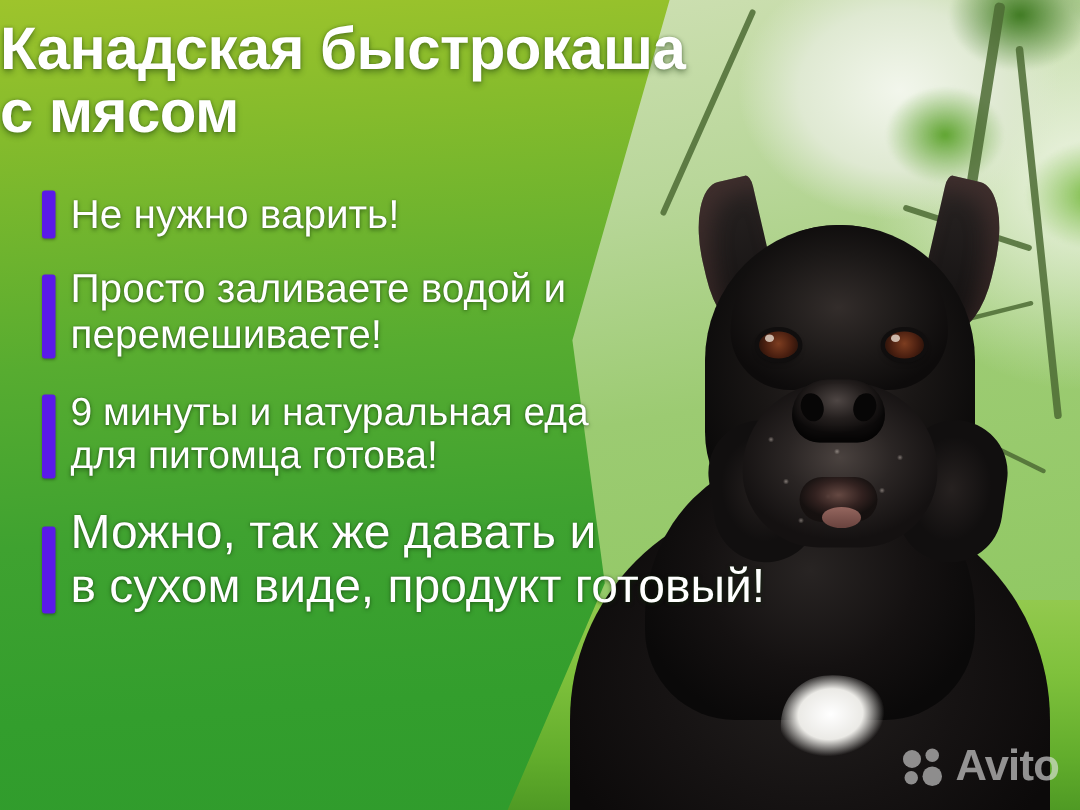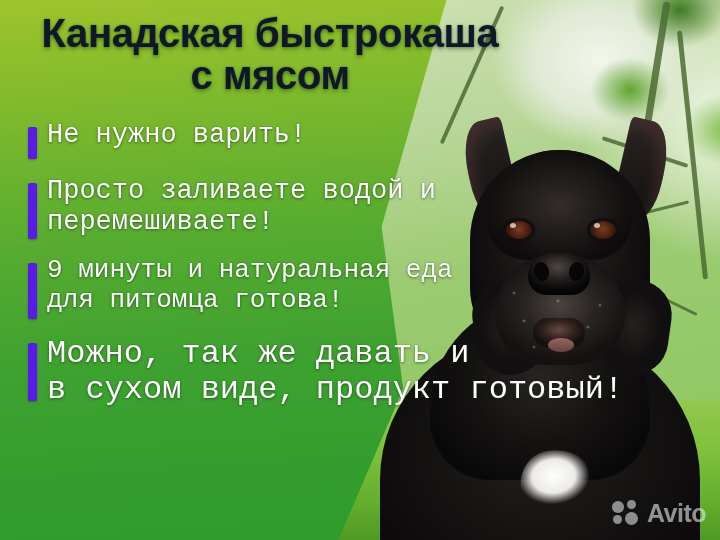--- a/index.html
+++ b/index.html
@@ -137,27 +137,27 @@
   
   .green-panel{
     position:absolute;inset:0;
     background:linear-gradient(176deg,#9ec42c 0%,#84bb2c 16%,#57ac30 42%,#3fa230 62%,#339e2d 82%,#2f9b2c 100%);
     clip-path:polygon(0 0, 62% 0, 53% 42%, 56% 72%, 47% 100%, 0 100%);
   }
 
   
   .title{
     position:absolute;left:0;top:12px;width:540px;
-    text-align:center;color:#0f172a;font-weight:bold;font-size:40px;line-height:1.06;
+    text-align:left;color:#ffffff;font-weight:bold;font-size:40px;line-height:1.06;
     letter-spacing:-0.4px;
     text-shadow:0 2px 4px rgba(20,50,10,.45),0 0 2px rgba(20,50,10,.35);
     white-space:pre-line;
   }
   .bullets{position:absolute;left:28px;top:120px;width:600px;}
-  .bullet{display:flex;align-items:flex-start;margin-bottom:17px;font-family:Liberation Mono, monospace;}
+  .bullet{display:flex;align-items:flex-end;margin-bottom:17px;}
   .marker{
     width:9px;min-width:9px;border-radius:2px;background:#5a1ae8;margin-top:7px;margin-right:10px;
     box-shadow:0 1px 2px rgba(0,0,0,.3);
   }
   .m1{height:32px;}
   .m2{height:56px;}
   .m3{height:56px;}
   .m4{height:58px;}
   .btext{
     color:#ffffff;font-size:27px;line-height:1.14;font-weight:normal;
@@ -171,21 +171,21 @@
   .avito{
     position:absolute;right:14px;bottom:14px;display:flex;align-items:center;
     opacity:.62;
   }
   .avito-mark{position:relative;width:30px;height:26px;margin-right:5px;}
   .avito-mark i{position:absolute;border-radius:50%;background:#d9d9d9;display:block;}
   .am1{left:0;top:1px;width:12px;height:12px;}
   .am2{left:15px;top:0;width:9px;height:9px;}
   .am3{left:1px;top:15px;width:9px;height:9px;}
   .am4{left:13px;top:12px;width:13px;height:13px;}
-  .avito-word{color:#e4e4e4;font-size:25px;font-weight:bold;letter-spacing:-0.5px;line-height:1;}
+  .avito-word{color:#e4e4e4;font-size:29px;font-weight:bold;letter-spacing:-0.5px;line-height:1;}
 </style>
 </head>
 <body>
 
 <div id="ad">
 
   <div class="photo">
     <div class="sky"></div>
     <div class="meadow"></div>
     <div class="canopy"></div>

